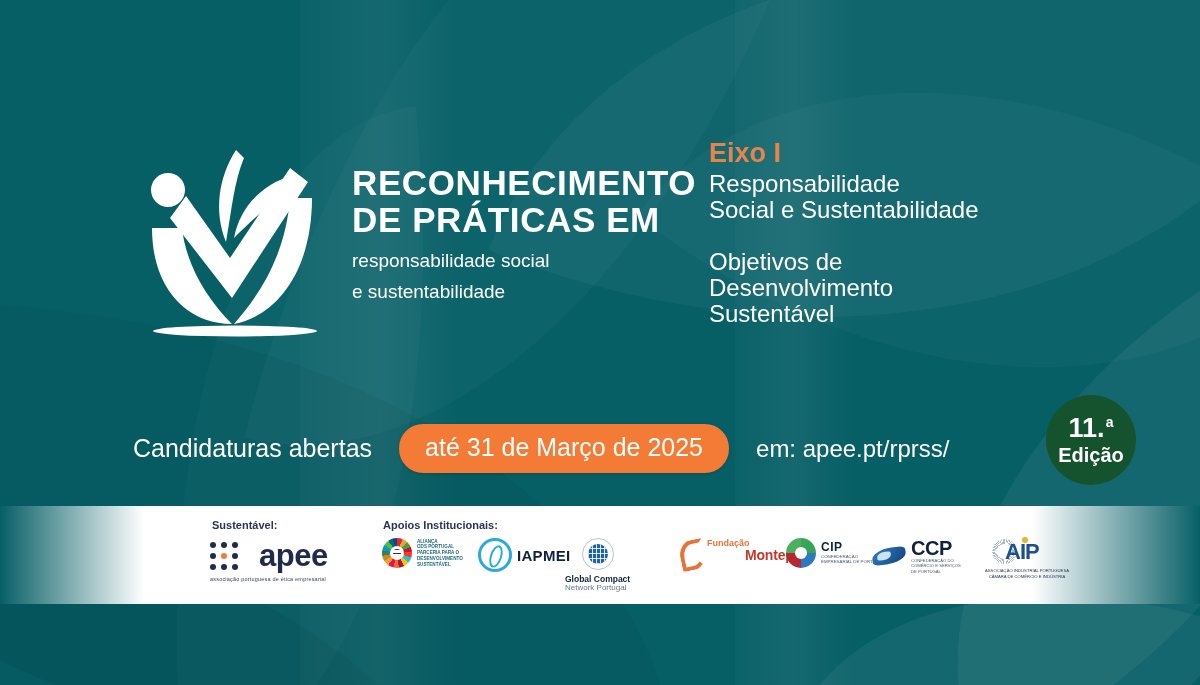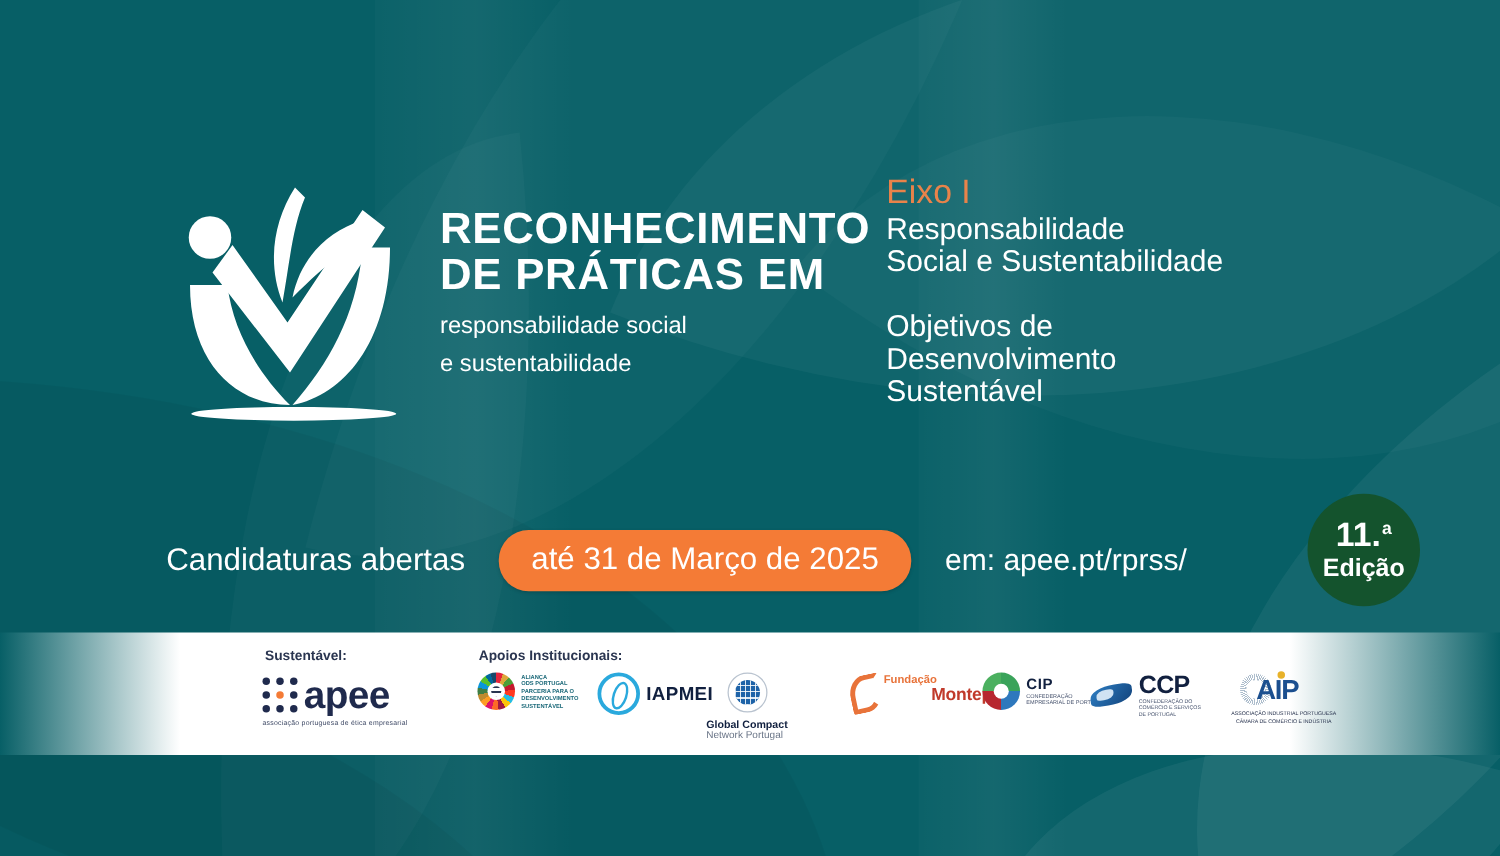--- a/index.html
+++ b/index.html
@@ -52,21 +52,21 @@
   .wm-sub1,.wm-sub2{
     color:#ffffff;font-weight:400;
     font-size:19px;line-height:31px;white-space:nowrap;
   }
   .wm-sub1{padding-top:7px;}
 
   
   .eixos{position:absolute;left:709px;top:138px;}
   .eixo{margin-bottom:26px;}
   .eixo-title{
-    color:#e8834a;font-weight:400;font-size:27px;line-height:31px;
+    color:#e8834a;font-weight:700;font-size:27px;line-height:31px;
     margin-bottom:2px;white-space:nowrap;
   }
   .eixo-desc{
     color:#ffffff;font-weight:400;font-size:24px;line-height:26px;
     white-space:pre-line;
   }
 
   
   .cta{
     position:absolute;left:133px;top:424px;
@@ -104,21 +104,21 @@
   }
   .sponsor-inner{position:relative;width:100%;height:100%;}
   .col-label{
     position:absolute;color:#2a3550;font-size:11px;font-weight:600;white-space:nowrap;
   }
   .lbl-org{left:212px;top:13px;}
   .lbl-apoios{left:383px;top:13px;}
 
   
   .apee{position:absolute;left:210px;top:34px;display:flex;flex-direction:column;}
-  .apee-row{display:flex;align-items:center;gap:5px;}
+  .apee-row{display:flex;align-items:center;gap:21px;}
   .dotgrid{display:grid;grid-template-columns:repeat(3,6px);gap:5px;}
   .dot{width:6px;height:6px;border-radius:50%;background:#1f2a4d;}
   .dot.accent{background:#f47b36;}
   .apee-word{
     color:#1f2a4d;font-size:31px;font-weight:700;letter-spacing:-0.5px;line-height:1;
   }
   .apee-tag{
     color:#3a4562;font-size:5.5px;letter-spacing:0.2px;margin-top:5px;white-space:nowrap;
   }
 

